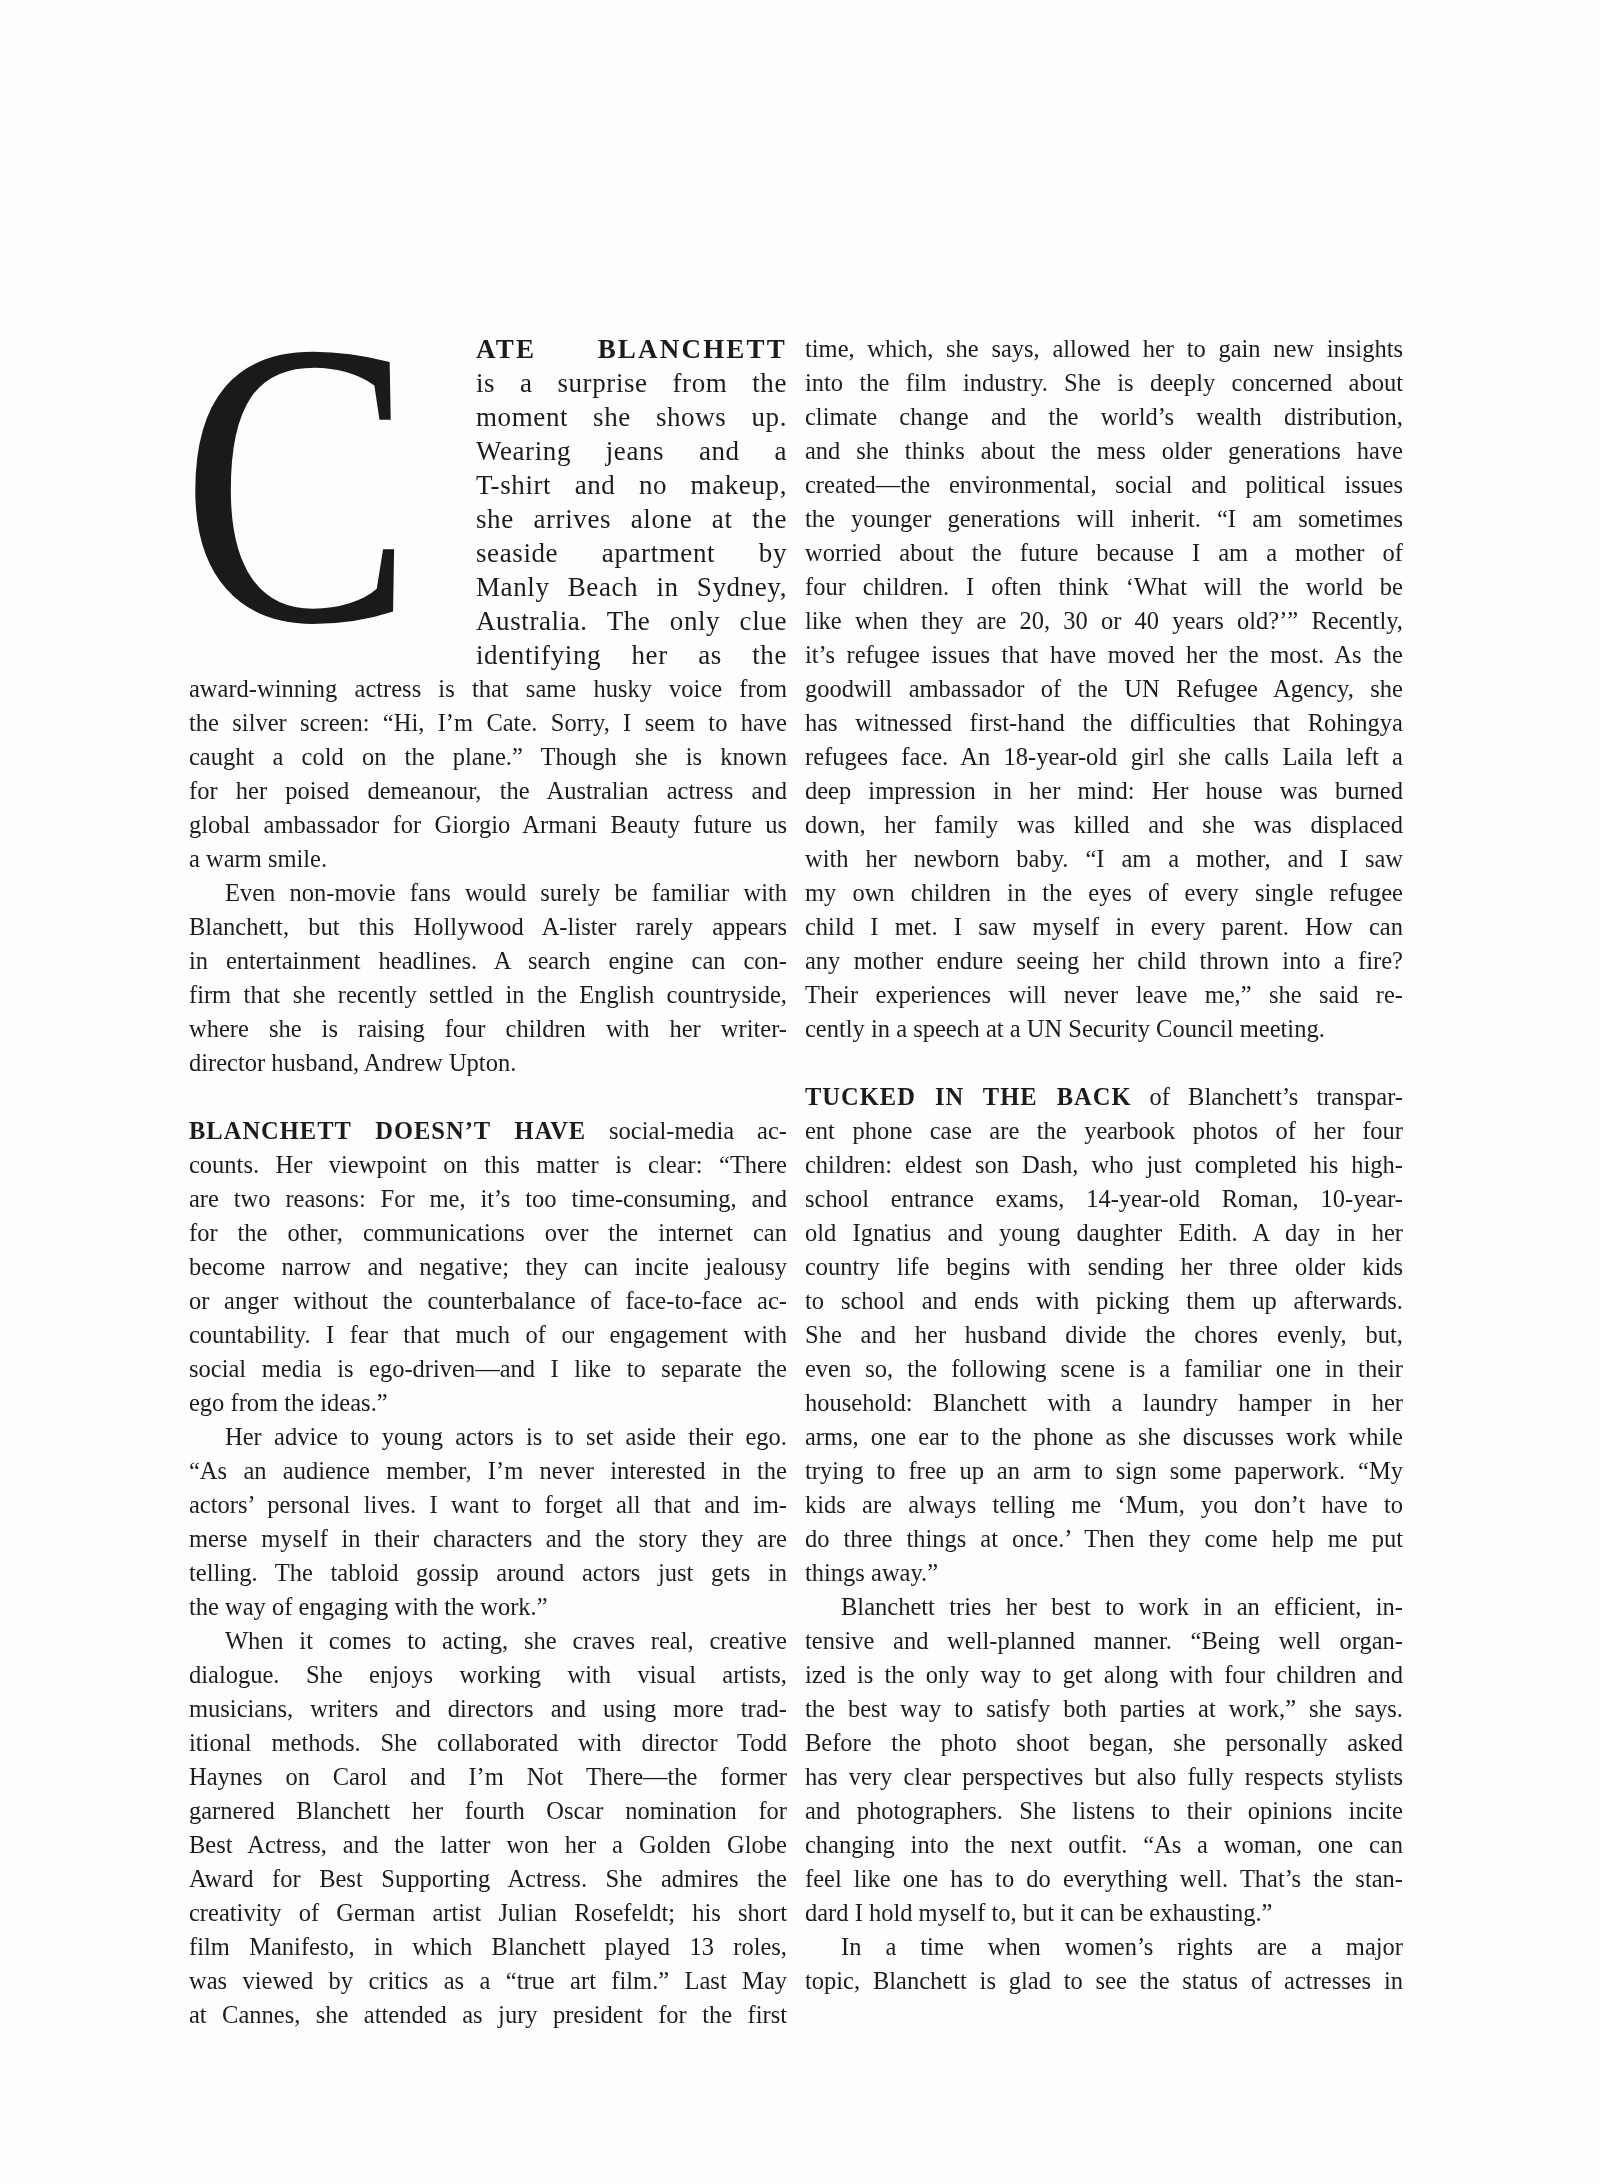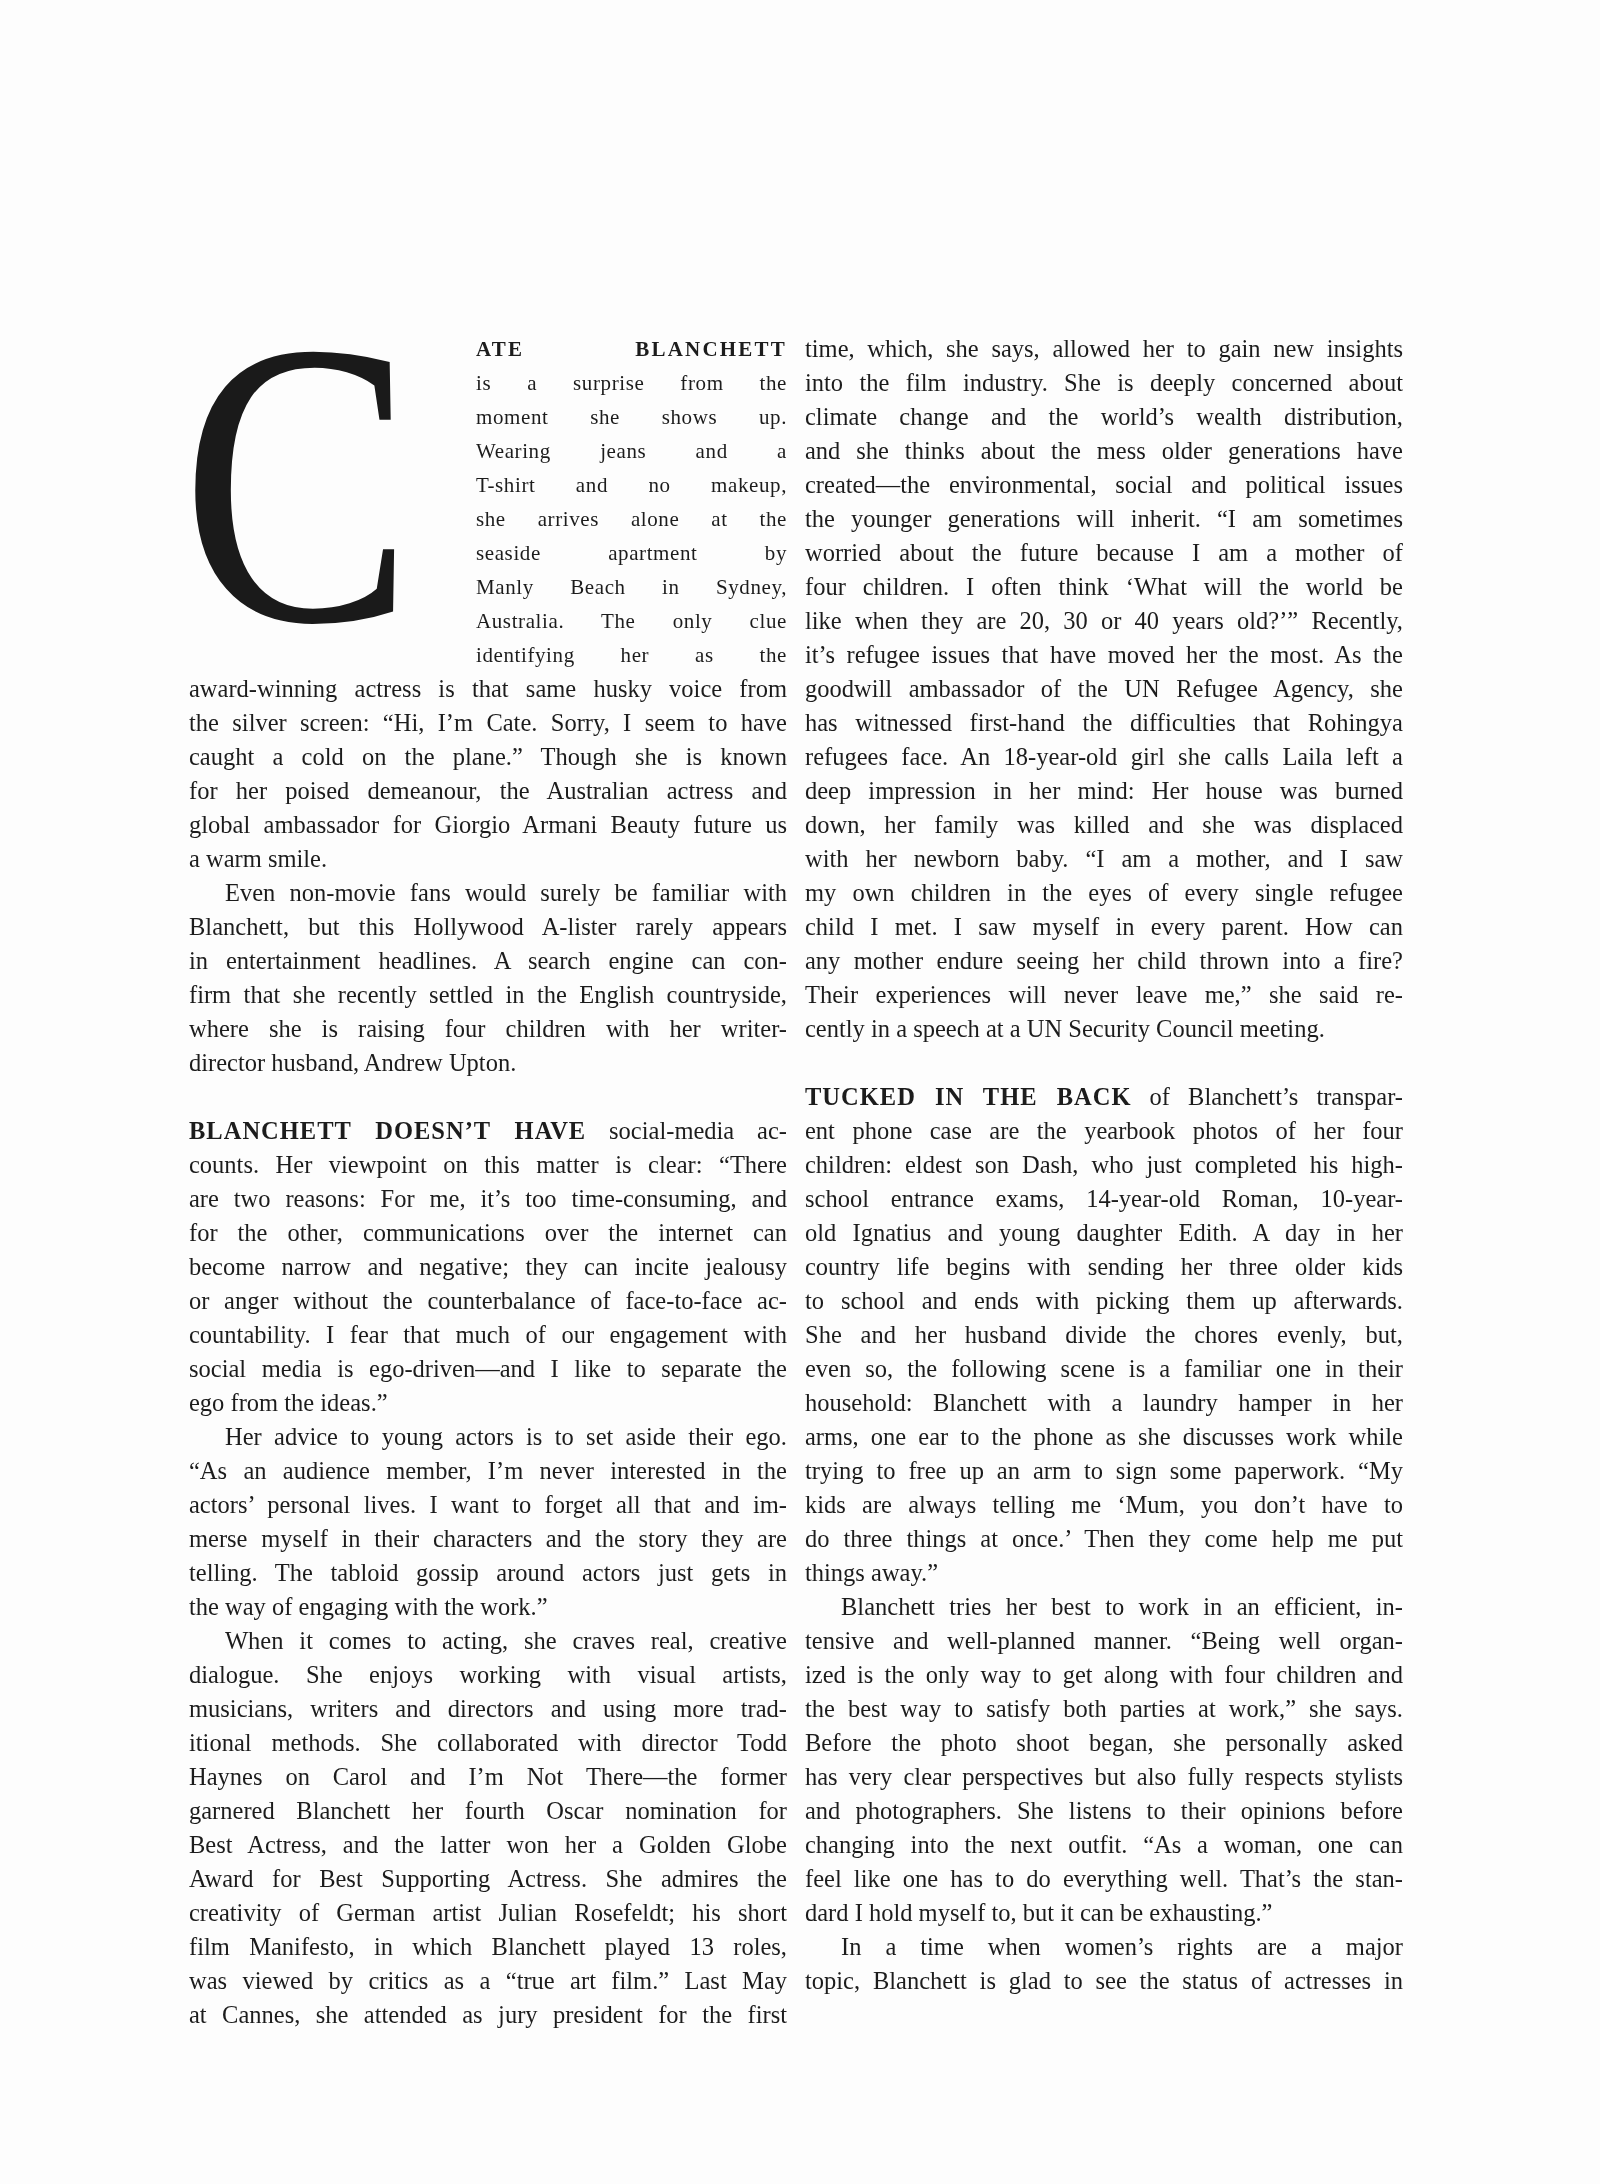--- a/index.html
+++ b/index.html
@@ -37,21 +37,21 @@
     position: absolute;
     left: -8px; top: -18px;
     font-size: 405px;
     line-height: 340px;
     font-family: "Liberation Serif", "DejaVu Serif", serif;
     color: #1a1a1a;
     transform: scaleX(0.86);
     transform-origin: left top;
   }
   .drop-lines { margin-left: 287px; }
-  .drop-lines .line { font-size: 21px; letter-spacing: 0.6px; }
+  .drop-lines .line { font-size: 27px; letter-spacing: 0.6px; }
   .drop-lines .line.title { font-weight: bold; letter-spacing: 2.2px; }
   .ital { }
 </style>
 </head>
 <body>
 
 <div id="col-left" class="column">
   <div class="drop-wrap">
     <span class="drop-cap">C</span>
     <div class="drop-lines">
@@ -171,21 +171,21 @@
         <span class="line last">things away.”</span>
       </div>
   </div>
   <div>
       <span class="line indent">Blanchett tries her best to work in an efficient, in-</span>
       <span class="line">tensive and well-planned manner. “Being well organ-</span>
       <span class="line">ized is the only way to get along with four children and</span>
       <span class="line">the best way to satisfy both parties at work,” she says.</span>
       <span class="line">Before the photo shoot began, she personally asked</span>
       <span class="line">has very clear perspectives but also fully respects stylists</span>
-      <span class="line">and photographers. She listens to their opinions before</span>
+      <span class="line">and photographers. She listens to their opinions incite</span>
       <span class="line">changing into the next outfit. “As a woman, one can</span>
       <span class="line">feel like one has to do everything well. That’s the stan-</span>
       <span class="line last">dard I hold myself to, but it can be exhausting.”</span>
     </div>
   <div>
       <span class="line indent">In a time when women’s rights are a major</span>
       <span class="line">topic, Blanchett is glad to see the status of actresses in</span>
     </div>
 </div>
 

